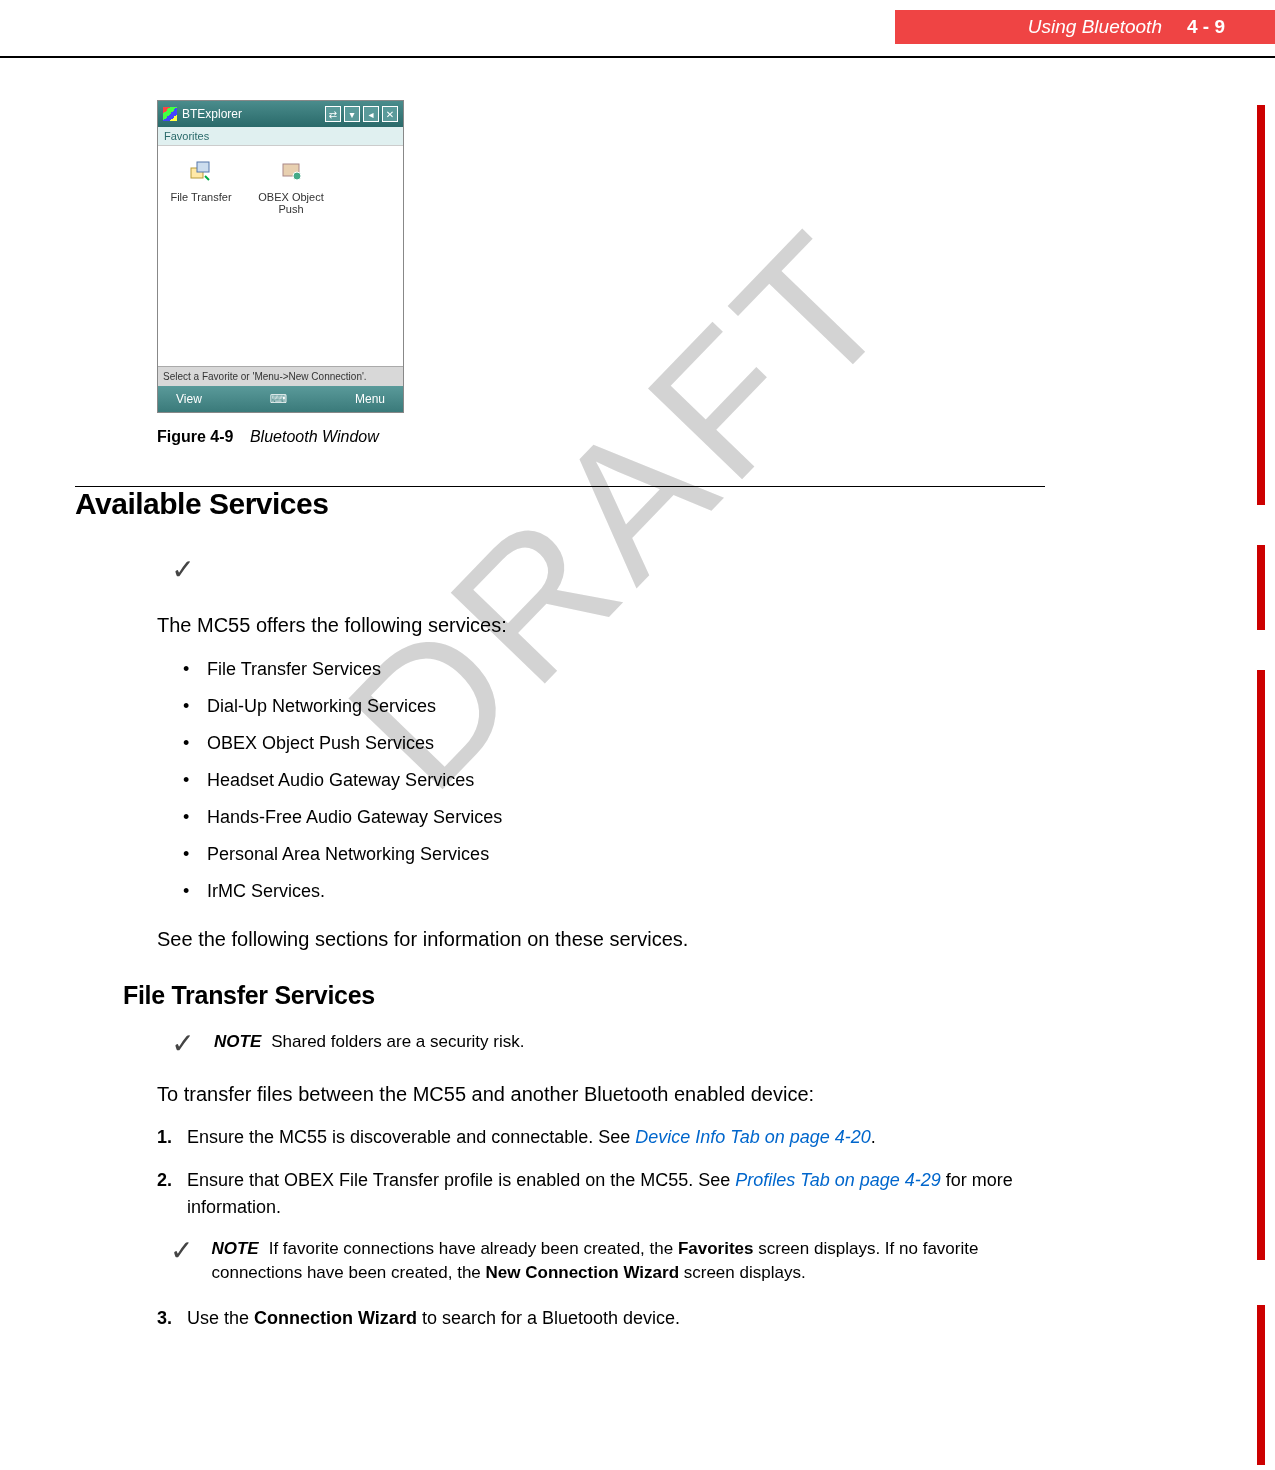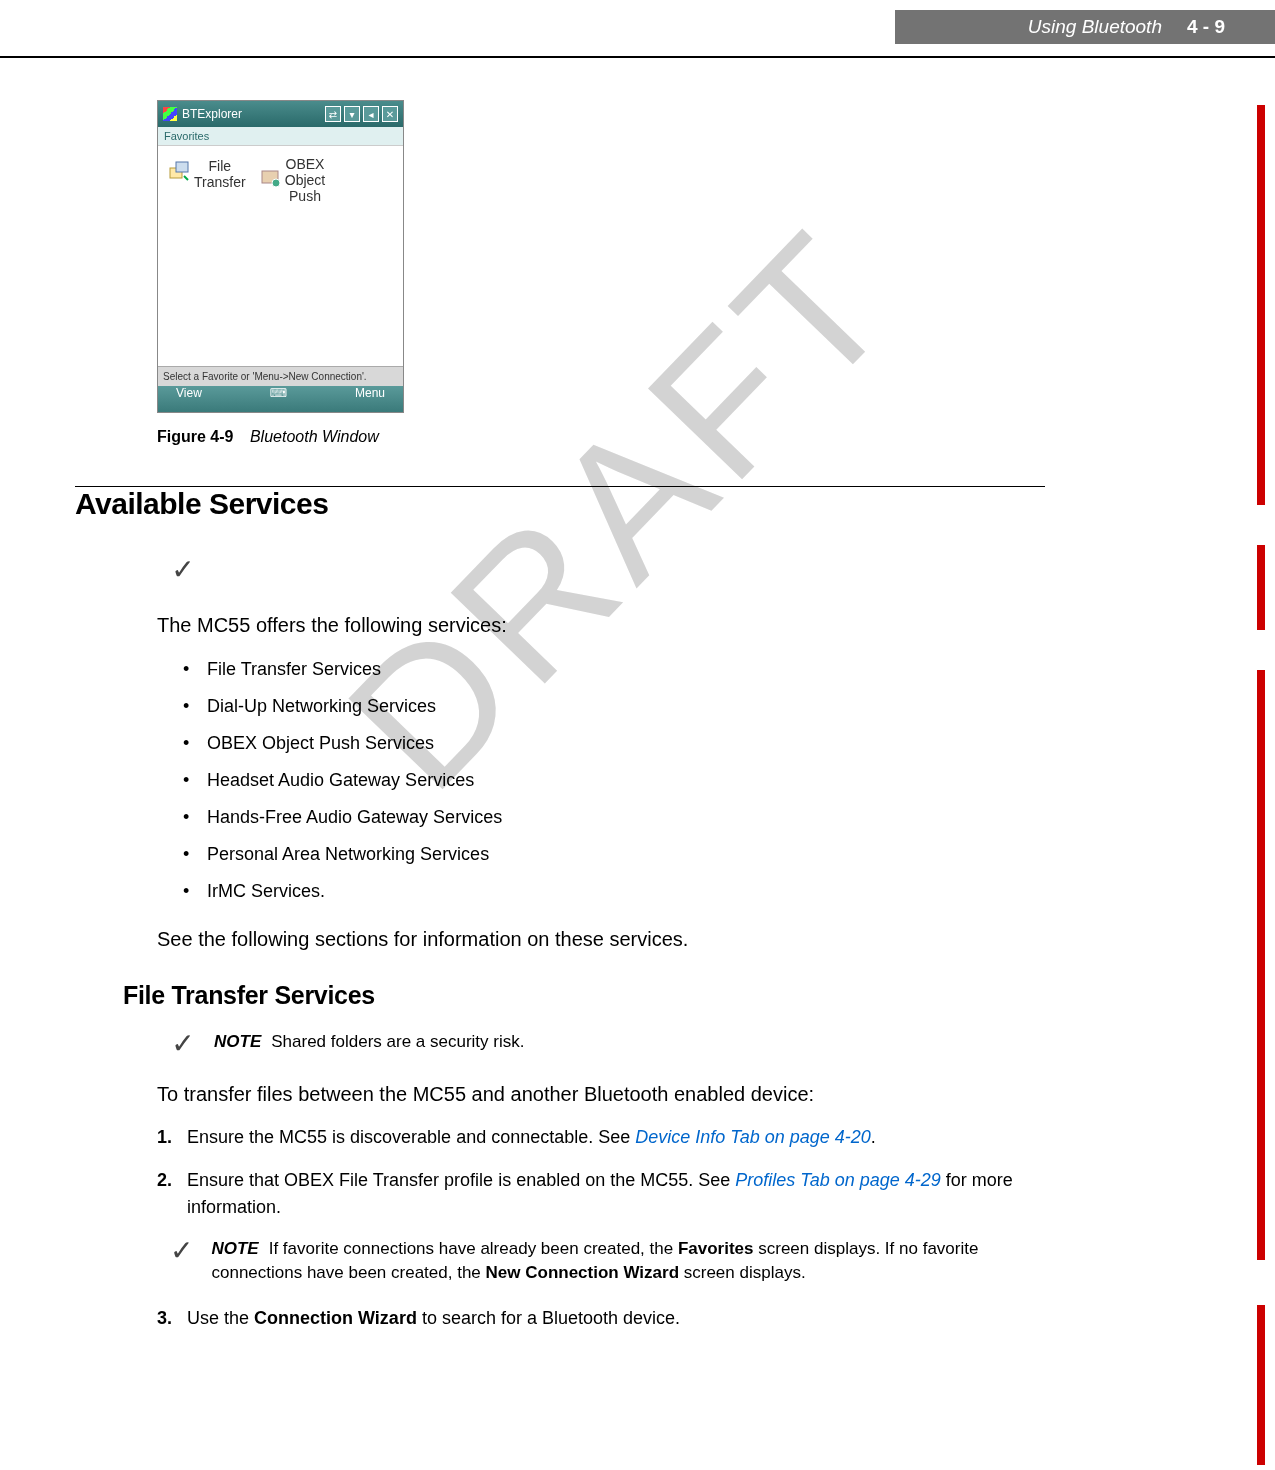--- a/index.html
+++ b/index.html
@@ -9,21 +9,21 @@
       width: 1275px;
       height: 1470px;
       position: relative;
     }
     .header-bar {
       position: absolute;
       top: 10px;
       right: 0;
       width: 380px;
       height: 34px;
-      background: #737373;
+      background: #ef4444;
       color: #ffffff;
       display: flex;
       align-items: center;
       justify-content: flex-end;
       padding-right: 50px;
       font-size: 19px;
       gap: 25px;
     }
     .header-chapter { font-style: italic; }
     .header-page { font-weight: bold; }
@@ -73,44 +73,45 @@
     }
     .bt-body {
       height: 220px;
       padding: 10px 8px;
       display: flex;
       gap: 20px;
       align-items: flex-start;
     }
     .bt-item {
       display: flex;
-      flex-direction: row;
+      flex-direction: column;
       align-items: center;
       width: 70px;
-      font-size: 14px;
+      font-size: 11px;
       text-align: center;
       color: #333;
     }
     .bt-item-icon {
       width: 32px; height: 32px;
       margin-bottom: 3px;
       display: flex; align-items: center; justify-content: center;
     }
     .bt-status {
       background: #d8d8d8;
       font-size: 10px;
       padding: 4px 5px;
       border-top: 1px solid #aaa;
       color: #333;
     }
     .bt-softkeys {
       background: linear-gradient(to bottom, #5a9a9a, #3a7a7a);
       height: 26px;
       display: flex;
       justify-content: space-between;
+      align-items: center;
       padding: 0 18px;
       color: #fff;
       font-size: 12px;
     }
     .figure-caption {
       margin-left: 82px;
       margin-top: 15px;
       font-size: 16px;
     }
     .figure-caption .fignum { font-weight: bold; font-family: Arial, sans-serif; }

